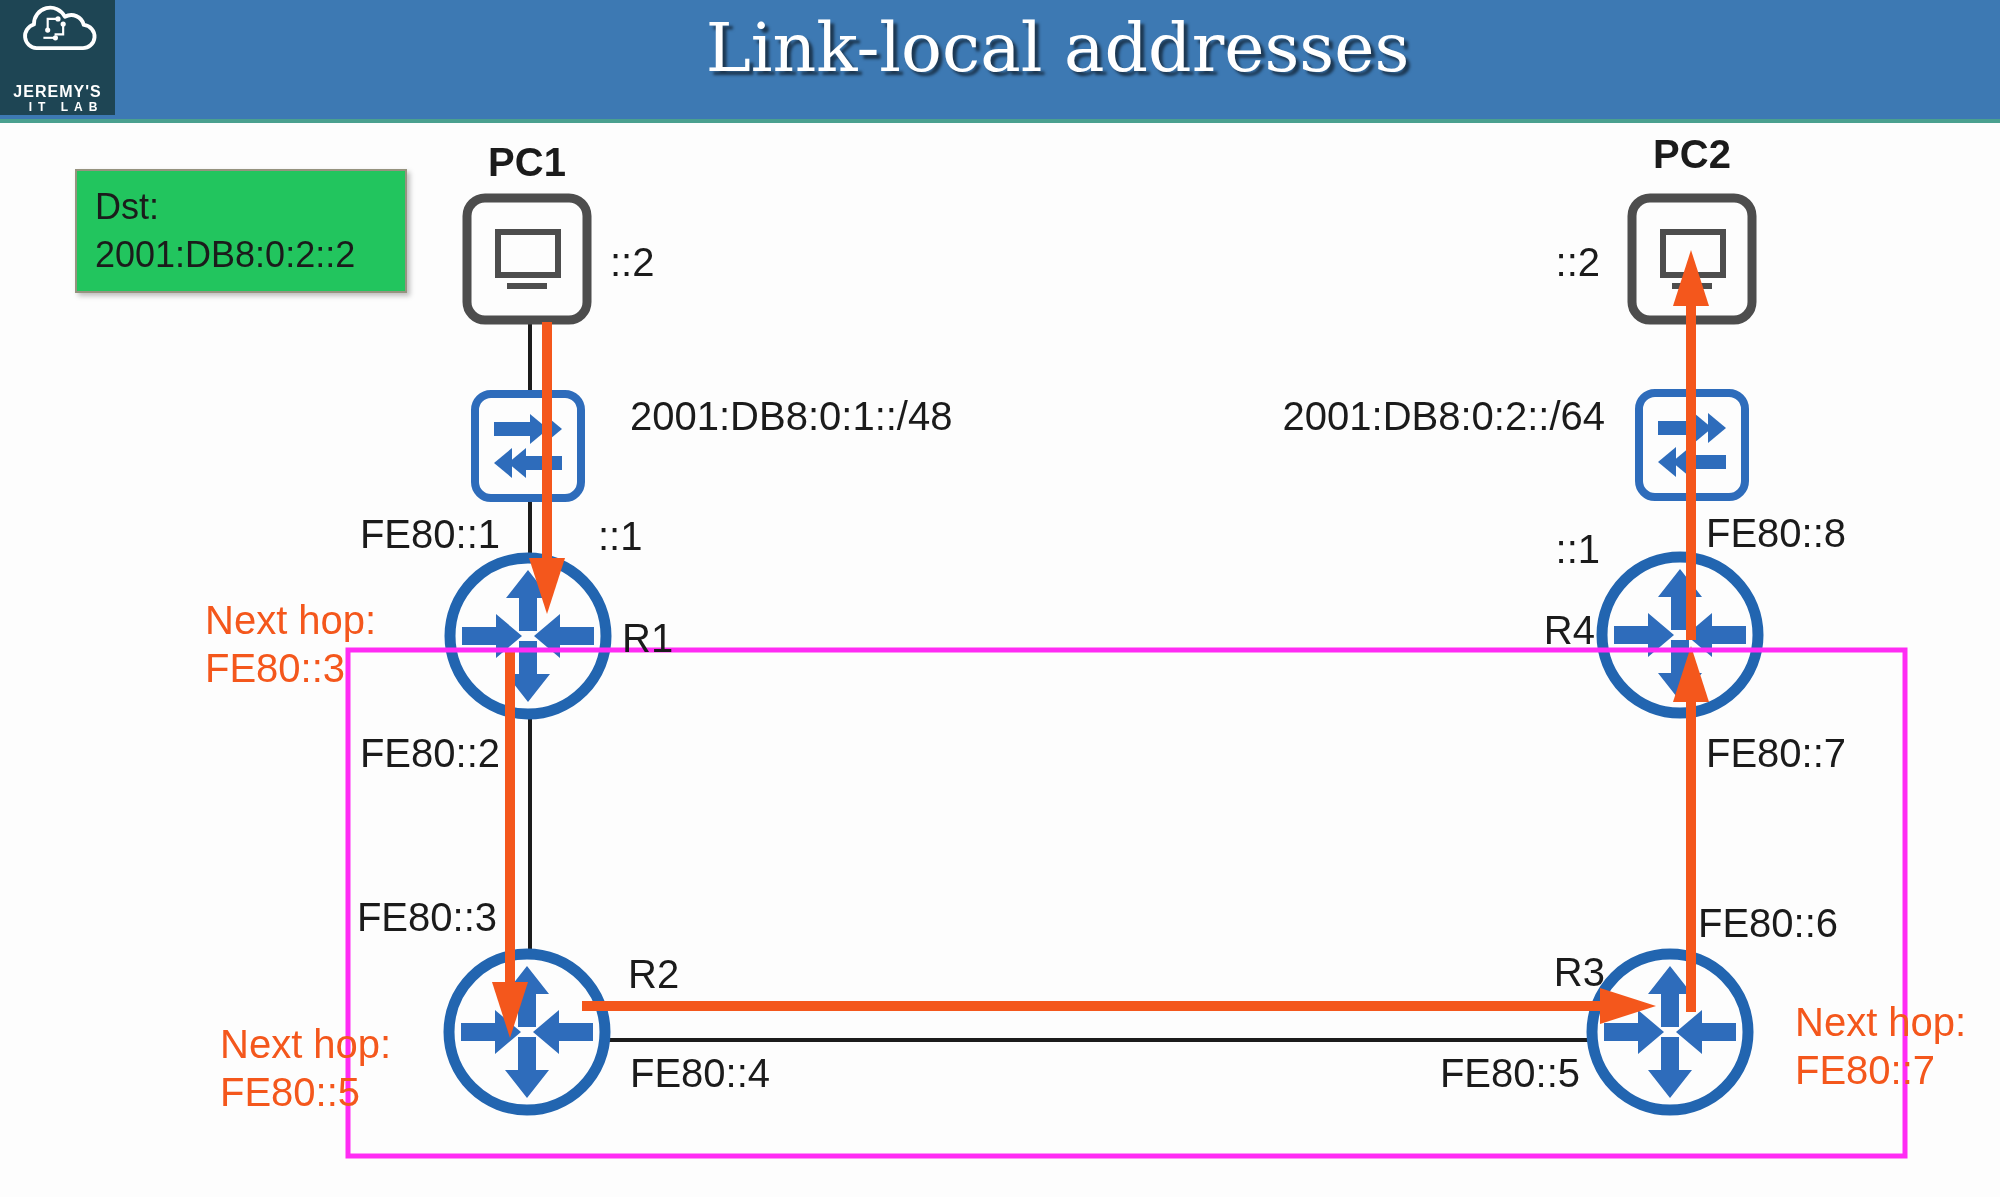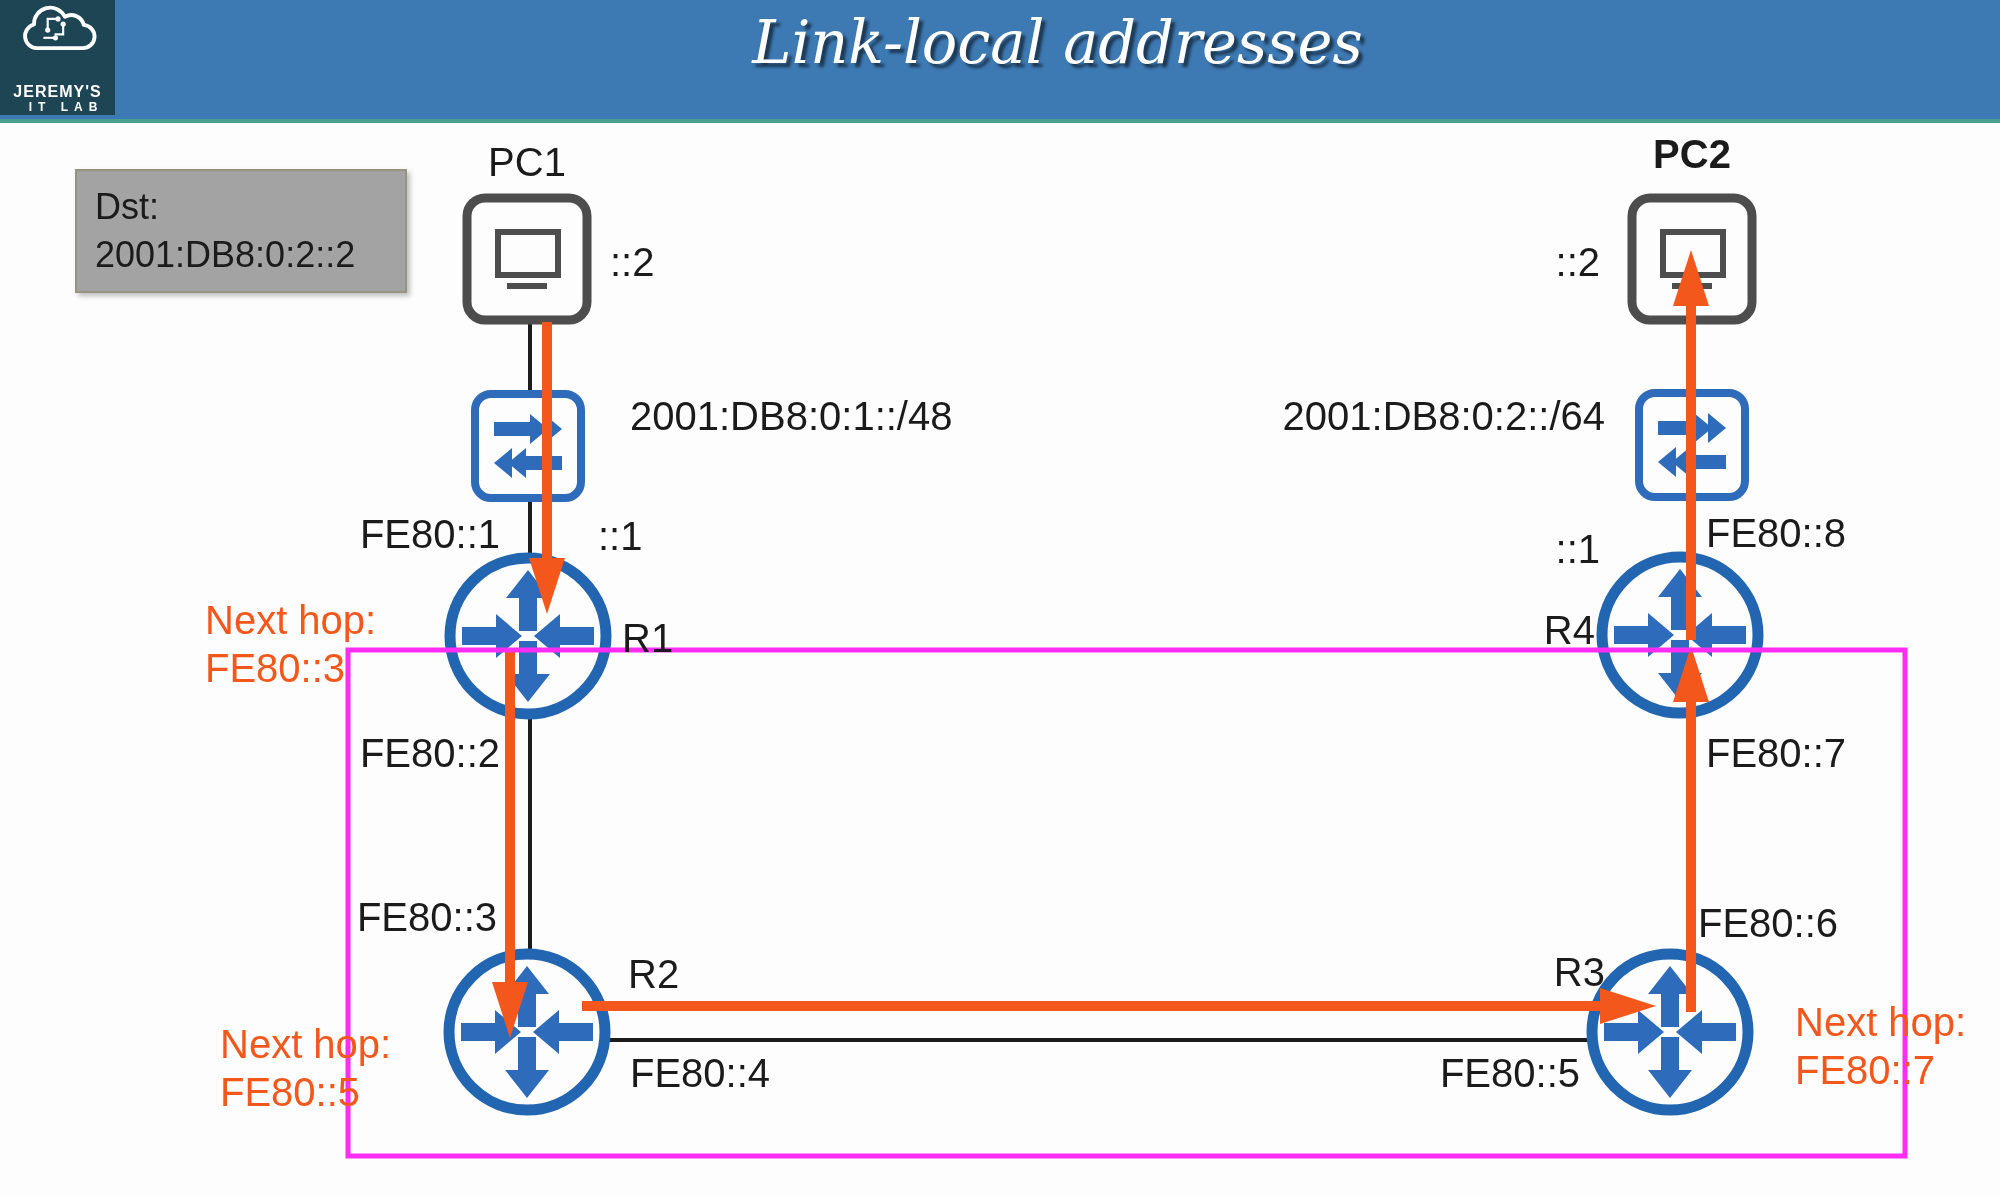--- a/index.html
+++ b/index.html
@@ -9,27 +9,27 @@
   }
   
   #header{position:absolute;left:0;top:0;width:2000px;height:119px;background:#3d79b3;}
   #header-underline{position:absolute;left:0;top:119px;width:2000px;height:4px;background:#4aa08f;}
   #logo{position:absolute;left:0;top:0;width:115px;height:115px;background:#1e4554;
         display:flex;flex-direction:column;align-items:center;justify-content:flex-start;}
   #logo .l1{color:#fff;font-weight:bold;font-size:16px;letter-spacing:1px;line-height:16px;margin-top:29px;}
   #logo .l2{color:#fff;font-weight:bold;font-size:12px;letter-spacing:6px;line-height:15px;margin-left:17px;}
   #title{
     position:absolute;left:115px;top:8px;width:1885px;text-align:center;
-    font-family:"DejaVu Serif",serif;font-style:italic;font-size:59px;color:#ffffff;
+    font-family:"DejaVu Serif",serif;font-size:68px;color:#ffffff;
     text-shadow:4px 4px 3px rgba(0,0,0,0.55);white-space:nowrap;
   }
   
   #note{
     position:absolute;left:75px;top:169px;width:332px;box-sizing:border-box;
-    background:#a3a3a3;border:2px solid #96937f;box-shadow:3px 3px 5px rgba(0,0,0,0.25);
+    background:#22c55e;border:2px solid #96937f;box-shadow:3px 3px 5px rgba(0,0,0,0.25);
     padding:12px 18px;font-size:36px;line-height:48px;color:#1b1b1b;white-space:nowrap;
   }
   
   .lbl{position:absolute;font-size:40px;color:#1b1b1b;white-space:nowrap;z-index:5;}
   .center{transform:translateX(-50%);}
   .rt{transform:translateX(-100%);}
   .nh{position:absolute;font-size:40px;line-height:48px;color:#f4571c;white-space:nowrap;z-index:5;}
   #diagram-svg{position:absolute;left:0;top:0;z-index:1;}
 </style>
 </head>
@@ -136,21 +136,21 @@
     </g>
 
     <rect x="348" y="650" width="1557" height="506" fill="none" stroke="#ff2cf4" stroke-width="5"></rect>
   </svg>
 
   <div id="note">
     <div>Dst:</div>
     <div>2001:DB8:0:2::2</div>
   </div>
 
-  <div class="lbl center" style="left:527px;top:140px;">PC1</div>
+  <div class="lbl center" style="left:527px;top:140px;font-weight:bold;">PC1</div>
   <div class="lbl center" style="left:1692px;top:132px;font-weight:bold;">PC2</div>
   <div class="lbl" style="left:610px;top:240px;">::2</div>
   <div class="lbl rt" style="left:1600px;top:240px;">::2</div>
 
   <div class="lbl" style="left:630px;top:394px;">2001:DB8:0:1::/48</div>
   <div class="lbl rt" style="left:1605px;top:394px;">2001:DB8:0:2::/64</div>
 
   <div class="lbl rt" style="left:500px;top:512px;">FE80::1</div>
   <div class="lbl" style="left:598px;top:514px;">::1</div>
   <div class="lbl" style="left:622px;top:608px;margin-top:8px;">R1</div>

